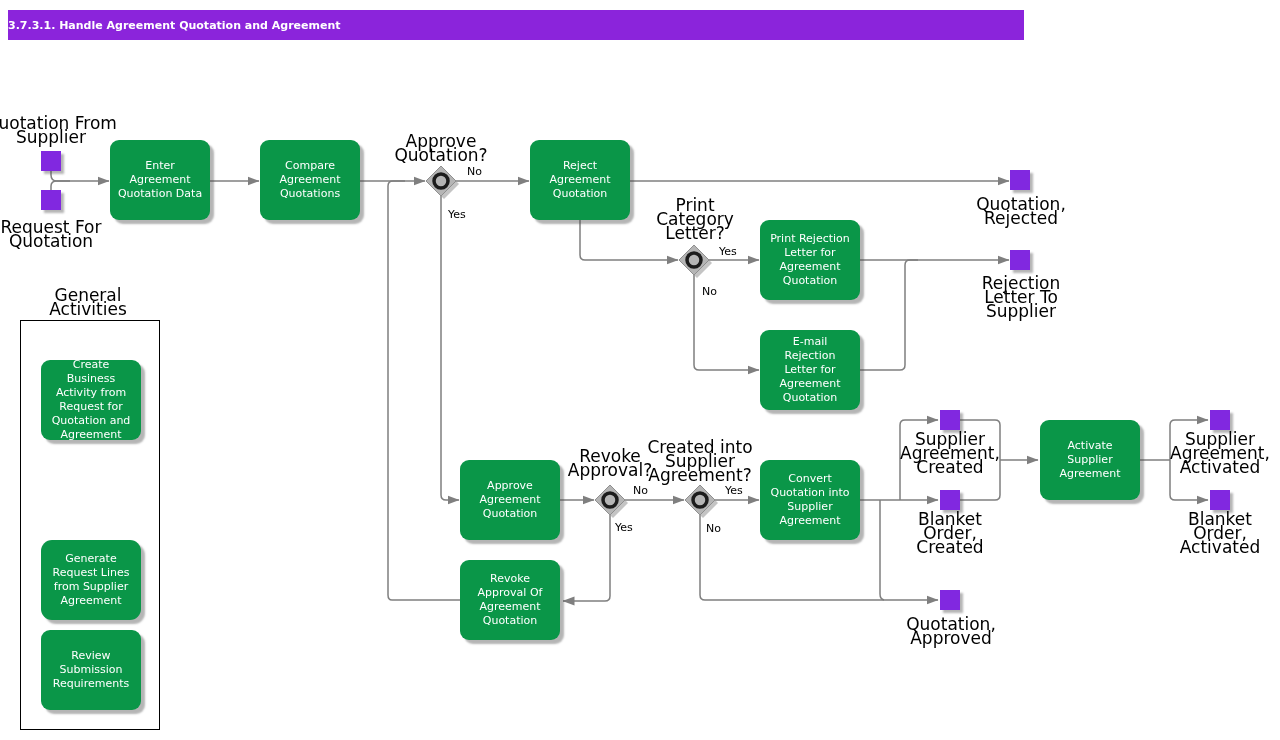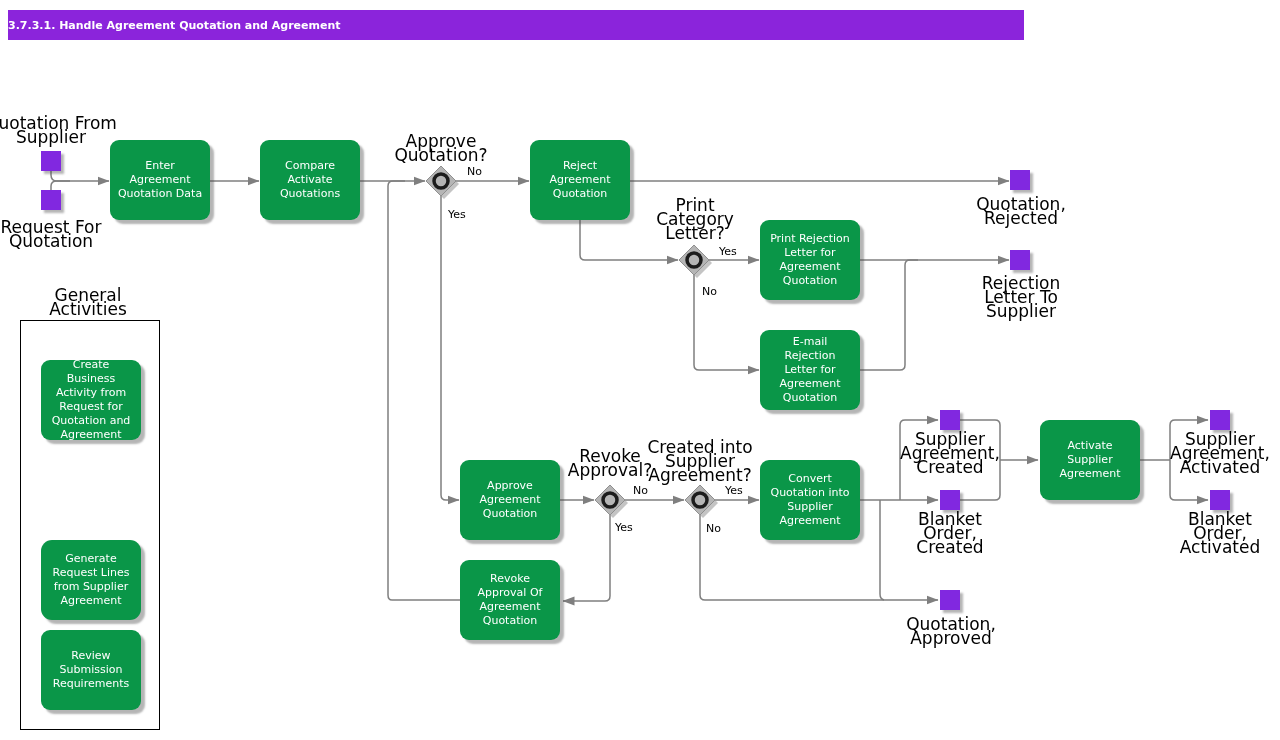--- a/index.html
+++ b/index.html
@@ -97,21 +97,21 @@
       <polygon points="703,488 718,503 703,518 688,503" fill="#9c9c9c" opacity="0.6"></polygon>
       <polygon points="700,485 715,500 700,515 685,500" fill="#b5b5b5" stroke="#8f8f8f" stroke-width="1"></polygon>
       <circle cx="700" cy="500" r="7" fill="none" stroke="#1c1c1c" stroke-width="3.5"></circle>
     </g>
   </svg>
 
   <div class="act" style="left:110px;top:140px;">Enter
 Agreement
 Quotation Data</div>
   <div class="act" style="left:260px;top:140px;">Compare
-Activate
+Agreement
 Quotations</div>
   <div class="act" style="left:530px;top:140px;">Reject
 Agreement
 Quotation</div>
   <div class="act" style="left:760px;top:220px;">Print Rejection
 Letter for
 Agreement
 Quotation</div>
   <div class="act" style="left:760px;top:330px;">E-mail Rejection
 Letter for

